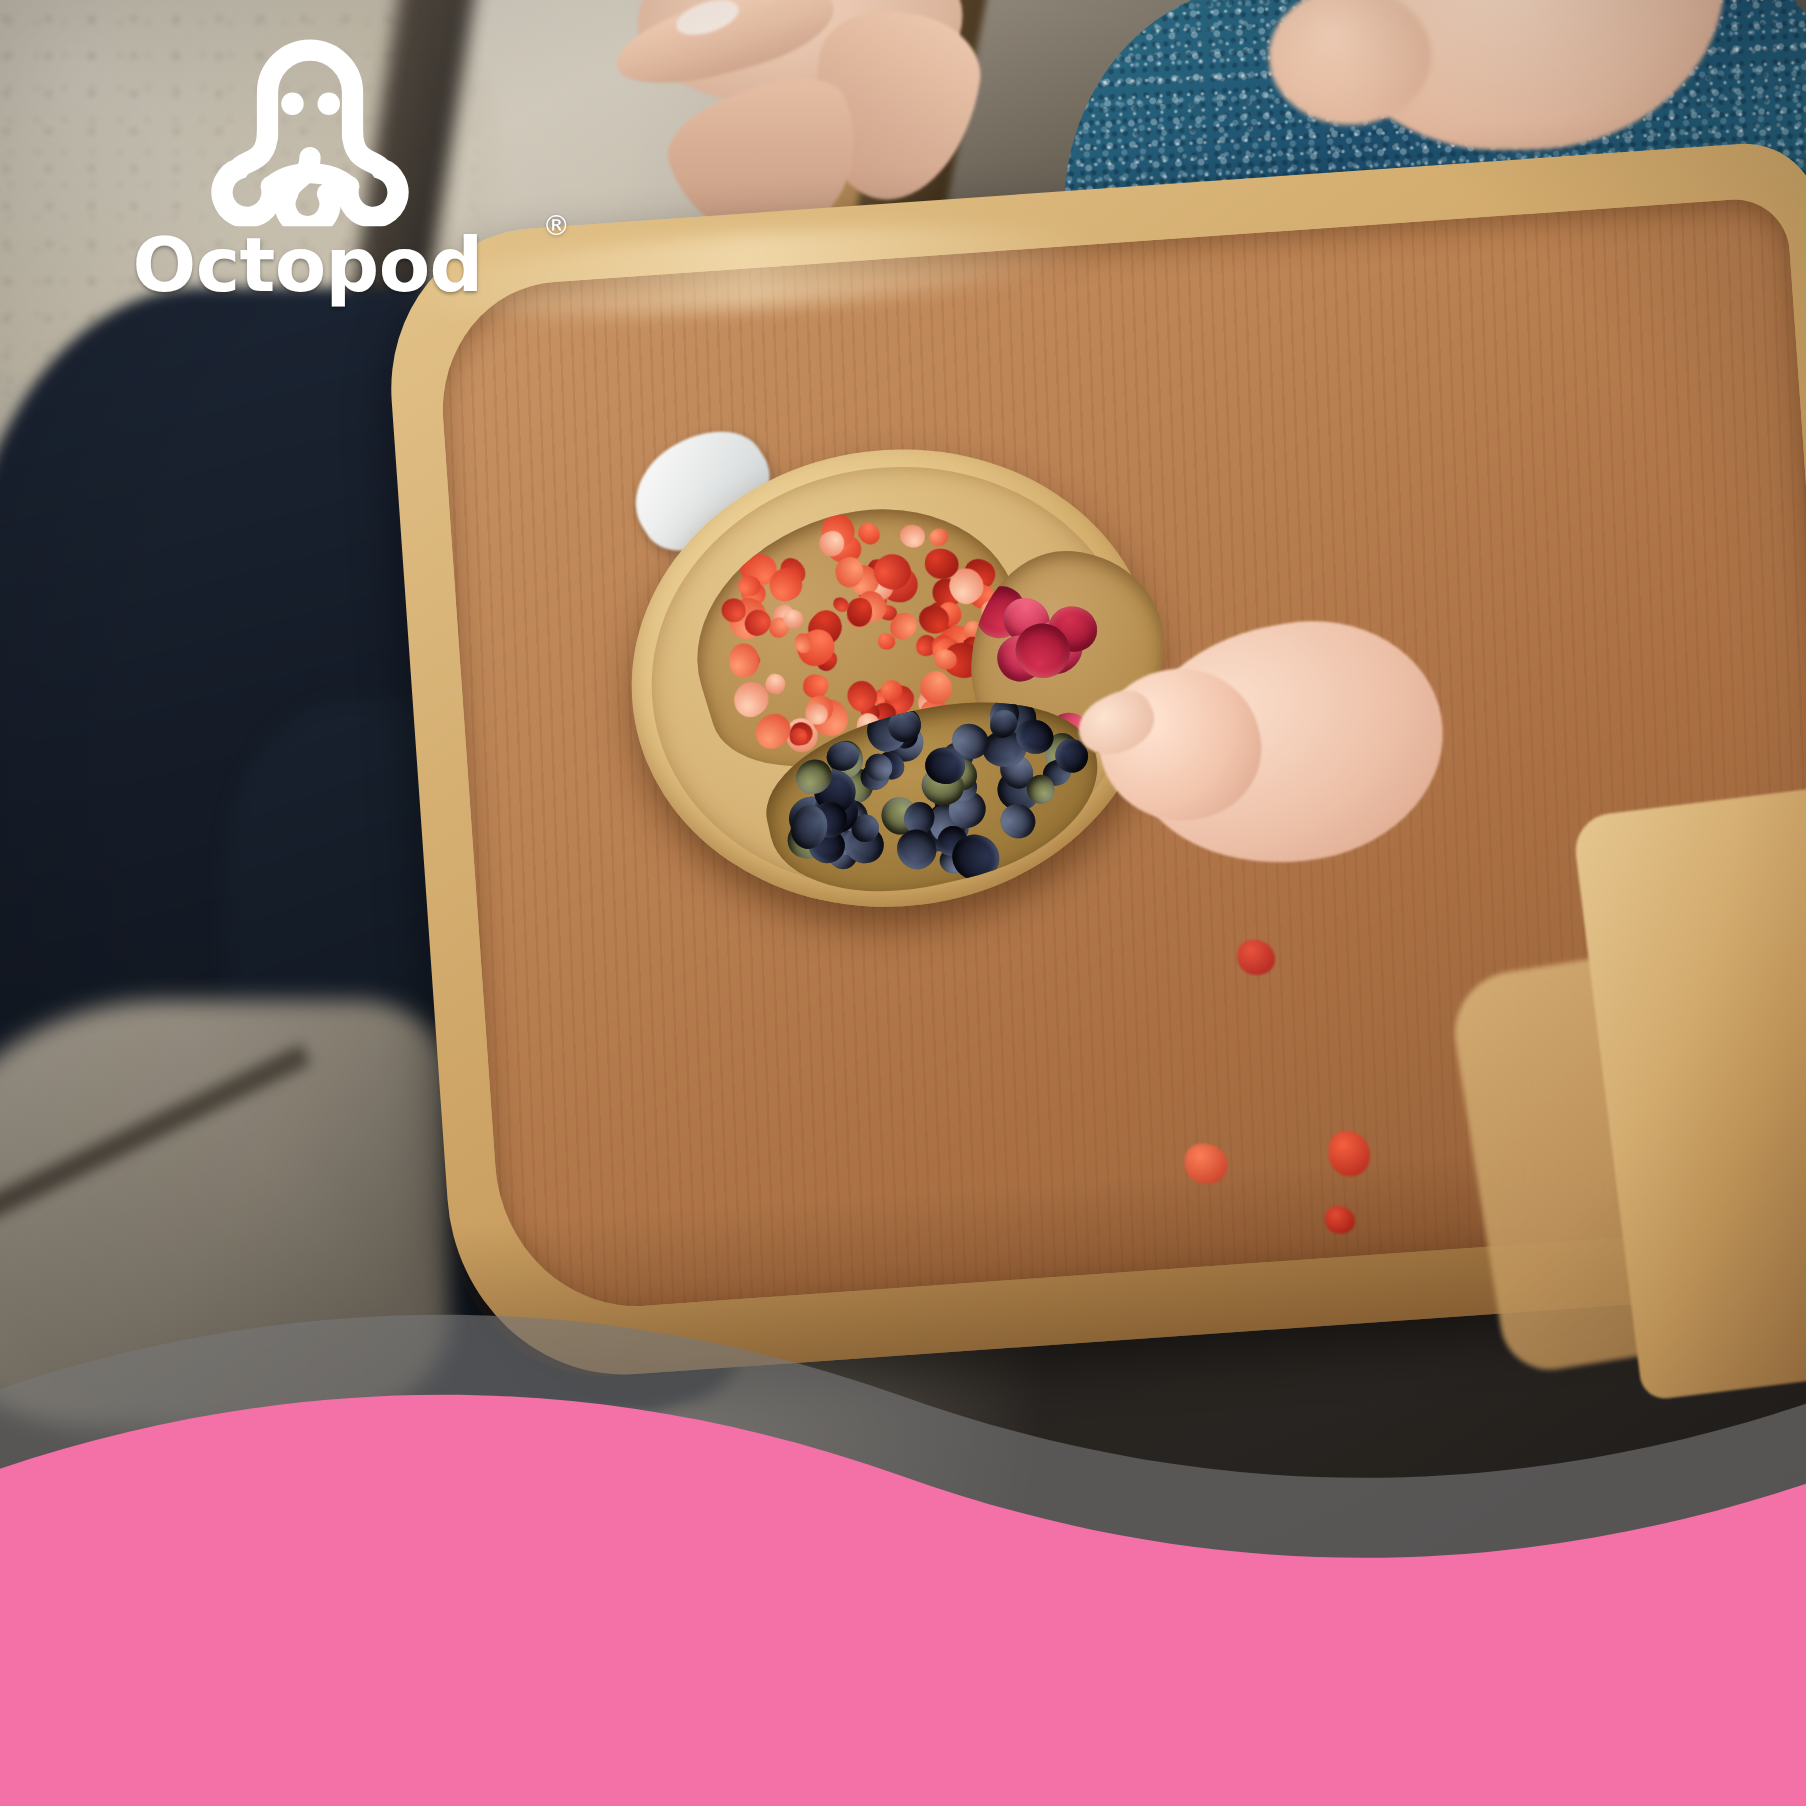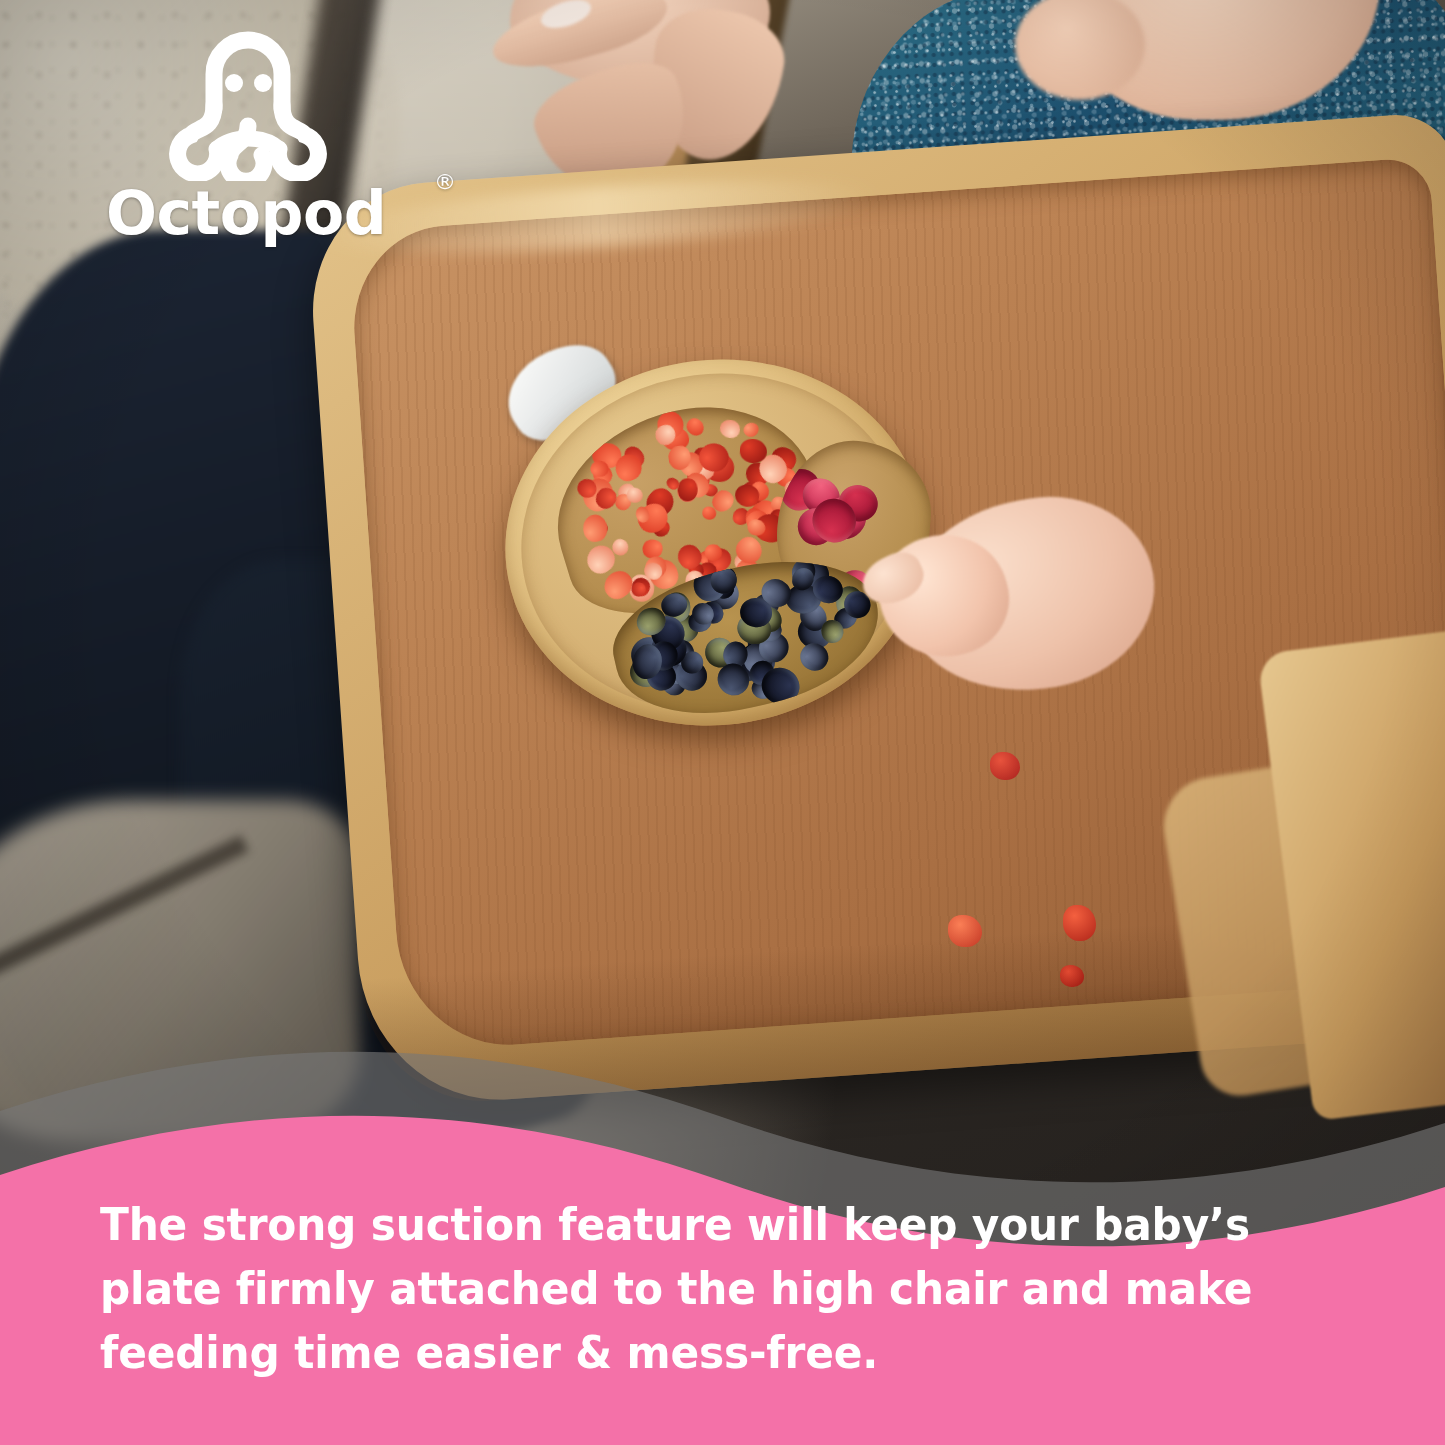--- a/index.html
+++ b/index.html
@@ -622,17 +622,14 @@
 
   <div class="footer-wave">
     <svg viewBox="0 0 1445 420" width="1445" height="420" preserveAspectRatio="none" aria-hidden="true">
 
       <path d="M0 86 C 240 6, 480 6, 722 92 C 964 178, 1204 178, 1445 98 L1445 190 C 1204 270, 964 270, 722 184 C 480 98, 240 98, 0 178 Z" fill="rgba(120,120,120,0.62)"></path>
 
       <path d="M0 150 C 240 70, 480 70, 722 156 C 964 242, 1204 242, 1445 162 L1445 420 L0 420 Z" fill="#F471A8"></path>
     </svg>
   </div>
 
-  <div class="footer-text">
-    <div class="caption">The strong suction feature will keep your baby’s plate firmly attached to the high chair and make feeding time easier &amp; mess-free.</div>
-  </div>
 
 </div>
 
 </body></html>

